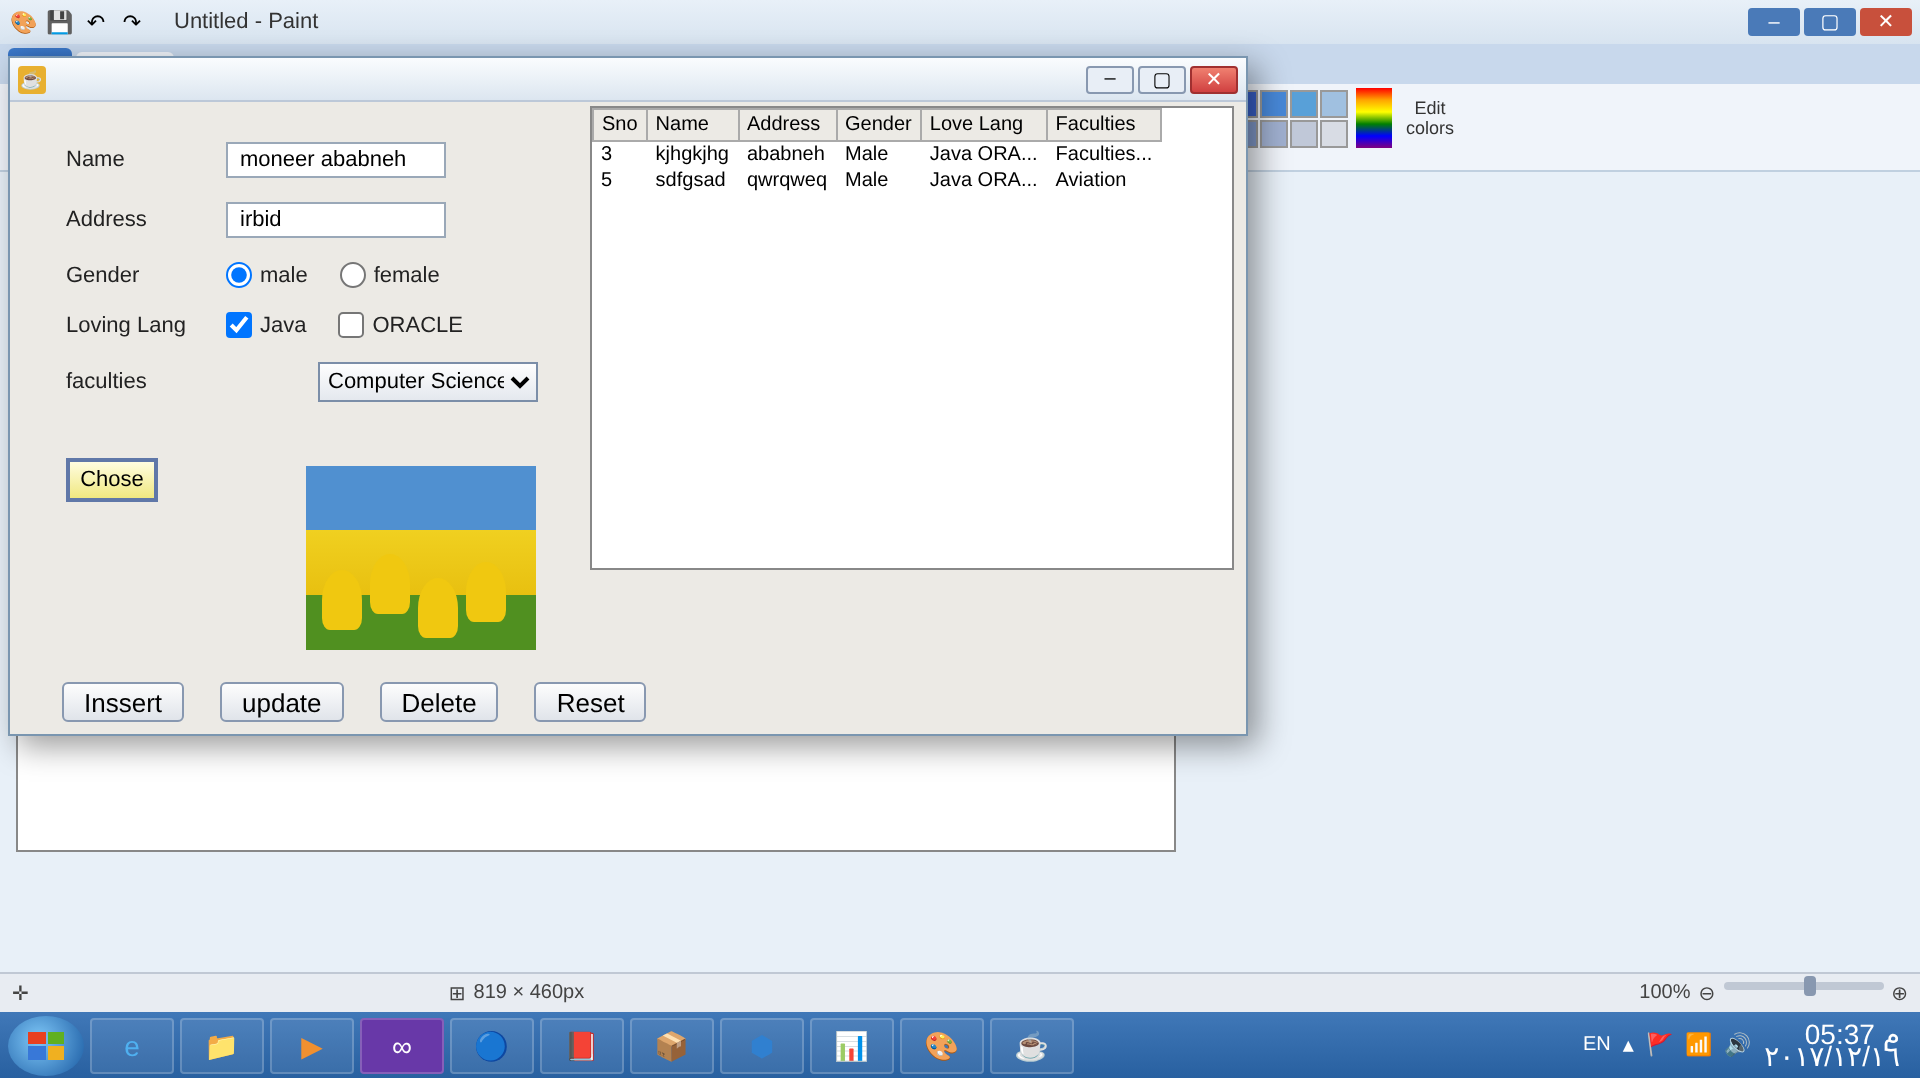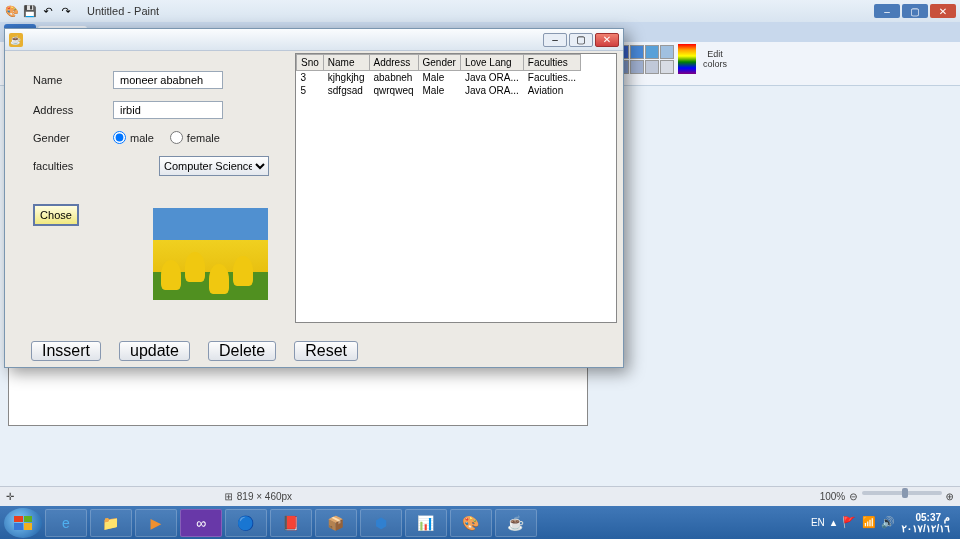--- a/index.html
+++ b/index.html
@@ -48,44 +48,44 @@
 .radio-opt input, .check-opt input { margin: 0; }
 select { width: 110px; height: 20px; font-size: 11px; border: 1px solid #7b8ea8; background: linear-gradient(#fefefe,#e4e8ee);}
 .faculties-row { justify-content: flex-start; }
 .faculties-row select { margin-left: 46px; }
 .chose-btn { width: 46px; height: 22px; background: linear-gradient(#fffde0,#f0e880); border: 2px solid #6078a8; font-size: 11px; cursor: pointer; }
 .image-box { width: 115px; height: 92px; margin-left: 120px; margin-top: -30px; background: linear-gradient(to bottom, #5090d0 0%, #5090d0 35%, #f0d020 35%, #e8c010 70%, #509020 70%); position: relative; overflow:hidden; }
 .tulip { position:absolute; bottom:10px; width:20px; height:30px; background:#f0c810; border-radius: 50% 50% 20% 20%; }
 .chose-row { margin-top: 28px; }
 
 .table-panel { flex: 1; padding: 2px 6px 2px 0; }
-.data-table { width: 100%; height: 270px; border: 1px solid #888; background: #fff; font-size: 10px; border-collapse: collapse; display: block; overflow: hidden; }
+.data-table { width: 100%; height: 232px; border: 1px solid #888; background: #fff; font-size: 10px; border-collapse: collapse; display: block; overflow: hidden; }
 .data-table thead th { background: #eceae5; border: 1px solid #aaa; padding: 2px 4px; text-align: left; font-weight: normal; }
 .data-table td { padding: 1px 4px; border-right: 1px solid transparent; }
 .data-table tbody { background: #fff; }
 
 .btn-bar { position: absolute; bottom: 6px; left: 26px; display: flex; gap: 18px; }
-.dbtn { height: 20px; padding: 0 10px; background: linear-gradient(#fdfdfd,#e0e4ea); border: 1px solid #8898b0; border-radius: 3px; font-size: 16px; cursor: pointer; }
+.dbtn { height: 20px; padding: 0 10px; background: linear-gradient(#fdfdfd,#e0e4ea); border: 1px solid #8898b0; border-radius: 3px; font-size: 13px; cursor: pointer; }
 
 
 .statusbar { position: absolute; bottom: 33px; left: 0; right: 0; height: 20px; background: #e8ecf2; border-top: 1px solid #c0c8d4; display: flex; align-items: center; font-size: 10px; color: #444; padding: 0 6px; }
 .statusbar .dims { margin-left: 210px; display:flex; gap:4px; align-items:center;}
 .statusbar .zoom { margin-left: auto; display: flex; gap: 4px; }
 .zoom-slider { width: 80px; height: 4px; background: #c0c8d4; border-radius: 2px; position: relative; }
 .zoom-slider::after{content:"";position:absolute;left:40px;top:-3px;width:6px;height:10px;background:#8898b0;border-radius:2px;}
 
 
 .taskbar { position: absolute; bottom: 0; left: 0; right: 0; height: 33px; background: linear-gradient(to bottom, #4078b8 0%, #2860a0 100%); display: flex; align-items: center; padding: 0 4px; gap: 3px; }
 .start-orb { width: 38px; height: 30px; border-radius: 50%; background: radial-gradient(circle at 40% 40%, #7fc8f8, #1858a0); display:flex; align-items:center; justify-content:center; }
 .win-flag { width: 18px; height: 14px; display: grid; grid-template: 1fr 1fr / 1fr 1fr; gap: 1px; }
 .win-flag span:nth-child(1){background:#e84020;} .win-flag span:nth-child(2){background:#60b020;} .win-flag span:nth-child(3){background:#3878d8;} .win-flag span:nth-child(4){background:#f0b020;}
 .tb-item { width: 42px; height: 28px; border: 1px solid rgba(255,255,255,0.2); border-radius: 2px; background: rgba(255,255,255,0.08); display: flex; align-items: center; justify-content: center; font-size: 14px; }
 .tray { margin-left: auto; display: flex; align-items: center; gap: 6px; color: #fff; font-size: 10px; padding-right: 6px; }
 .tray-icon { font-size: 11px; }
-.clock { text-align: right; line-height: 11px; font-size: 10px; font-weight: bold;}
+.clock { text-align: right; line-height: 11px; font-size: 14px;}
 </style>
 </head>
 <body>
 
 <div class="paint-win">
   <div class="paint-title">
     <div class="qat">
       <span class="qat-icon">🎨</span>
       <span class="qat-icon">💾</span>
       <span class="qat-icon">↶</span>
@@ -145,20 +145,31 @@
       </div>
       <div class="form-row">
         <label>Gender</label>
         <span class="radio-opt">
             <input type="radio" checked="" style="">
             <span>male</span>
           </span>
         <span class="radio-opt">
             <input type="radio" style="">
             <span>female</span>
+          </span>
+      </div>
+      <div class="form-row">
+        <label>Loving Lang</label>
+        <span class="check-opt">
+            <input type="checkbox" checked="" style="">
+            <span>Java</span>
+          </span>
+        <span class="check-opt">
+            <input type="checkbox" style="">
+            <span>ORACLE</span>
           </span>
       </div>
       <div class="form-row faculties-row">
         <label>faculties</label>
         <select><option>Computer Science</option></select>
       </div>
       <div class="form-row chose-row">
         <button class="chose-btn">Chose</button>
       </div>
       <div class="image-box">

